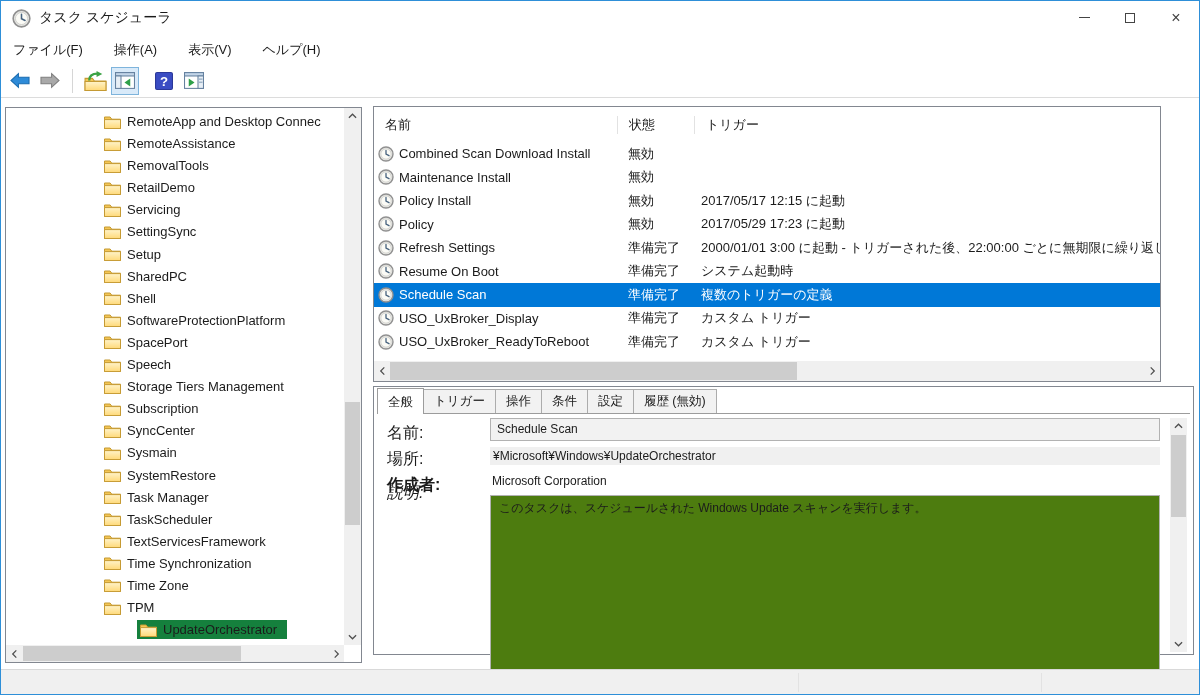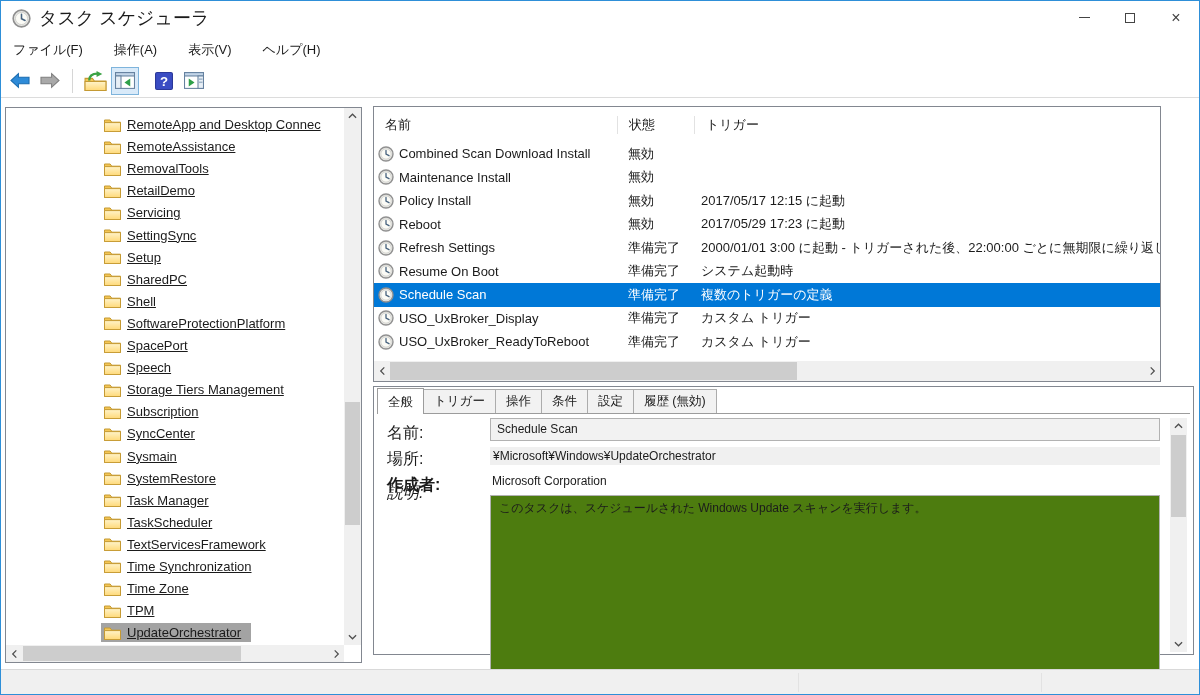--- a/index.html
+++ b/index.html
@@ -2,43 +2,43 @@
 <html><head>
 <meta charset="utf-8">
 <style>
   *{margin:0;padding:0;box-sizing:border-box;}
   html,body{width:1200px;height:695px;}
   body{font-family:"Liberation Sans","DejaVu Sans",sans-serif;font-size:13px;color:#1b1b1b;background:#fff;}
   .window{position:relative;width:1200px;height:695px;border:1px solid #2e8fd8;background:#fff;overflow:hidden;}
   
   .titlebar{position:absolute;left:0;top:0;right:0;height:34px;background:#fff;display:flex;align-items:center;}
   .title-icon{margin-left:11px;width:19px;height:19px;flex:0 0 auto;}
-  .title-text{margin-left:8px;font-size:18px;}
+  .title-text{margin-left:8px;font-size:14px;}
   .win-controls{position:absolute;right:0;top:0;height:34px;display:flex;}
   .win-btn{width:46px;height:33px;display:flex;align-items:center;justify-content:center;color:#333;}
   .glyph-min{width:11px;height:1px;background:#444;}
   .glyph-max{width:10px;height:10px;border:1px solid #444;}
   .glyph-close{font-size:16px;line-height:1;color:#444;font-weight:400;}
   
   .menubar{position:absolute;top:34px;left:0;right:0;height:29px;display:flex;align-items:center;padding-left:5px;background:#fff;}
   .menu-item{padding:5px 7px;margin-right:17px;}
   
   .toolbar{position:absolute;top:63px;left:0;right:0;height:34px;border-bottom:1px solid #dcdcdc;display:flex;align-items:center;padding-left:4px;background:#fff;}
   .tbtn{height:28px;min-width:28px;display:flex;align-items:center;justify-content:center;border:1px solid transparent;margin:0 1px;}
   .tbtn.active{background:#d9eaf9;border-color:#7eb4dc;}
   .tsep{width:1px;height:24px;background:#d6d6d6;margin:0 7px;}
   .flip{transform:scaleX(-1);}
   
   .main{position:absolute;top:97px;left:0;right:0;bottom:0;background:#fff;}
   
   .tree-panel{position:absolute;left:4px;top:9px;width:357px;height:556px;border:1px solid #828790;background:#fff;}
   .tree-items{position:absolute;left:0;top:0;right:17px;bottom:17px;overflow:hidden;padding-top:4px;}
-  .titem{height:22.1px;display:flex;align-items:flex-end;padding-left:95px;white-space:nowrap;overflow:hidden;text-decoration:underline;}
+  .titem{height:22.1px;display:flex;align-items:flex-start;padding-left:95px;white-space:nowrap;overflow:hidden;}
   .titem .wrap{display:inline-flex;align-items:center;gap:6px;padding:2px 10px 2px 3px;}
-  .titem.sel .wrap{background:#a3a3a3;}
+  .titem.sel .wrap{background:#15803d;margin-left:36px;}
   .fico{width:17px;height:14px;flex:0 0 auto;}
   
   .sb{background:#f0f0f0;position:absolute;}
   .sb .arr{position:absolute;display:flex;align-items:center;justify-content:center;background:#f0f0f0;}
   .sb .thumb{position:absolute;background:#cdcdcd;}
   .chev{width:9px;height:6px;}
   .tree-vsb{right:0;top:0;width:17px;bottom:17px;}
   .tree-hsb{left:0;bottom:0;height:17px;right:17px;}
   
   .tasks-panel{position:absolute;left:372px;top:8px;width:788px;height:276px;border:1px solid #828790;background:#fff;box-shadow:inset 0 0 0 1px #fff;}
@@ -444,21 +444,21 @@
               <span>Policy Install</span>
             </div>
             <div class="cstat">無効</div>
             <div class="ctrig">2017/05/17 12:15 に起動</div>
           </div>
           <div class="tl-row">
             <div class="cname">
               <svg class="cico">
                 <use href="#sym-clock"></use>
               </svg>
-              <span>Reboot</span>
+              <span>Policy</span>
             </div>
             <div class="cstat">無効</div>
             <div class="ctrig">2017/05/29 17:23 に起動</div>
           </div>
           <div class="tl-row">
             <div class="cname">
               <svg class="cico">
                 <use href="#sym-clock"></use>
               </svg>
               <span>Refresh Settings</span>

